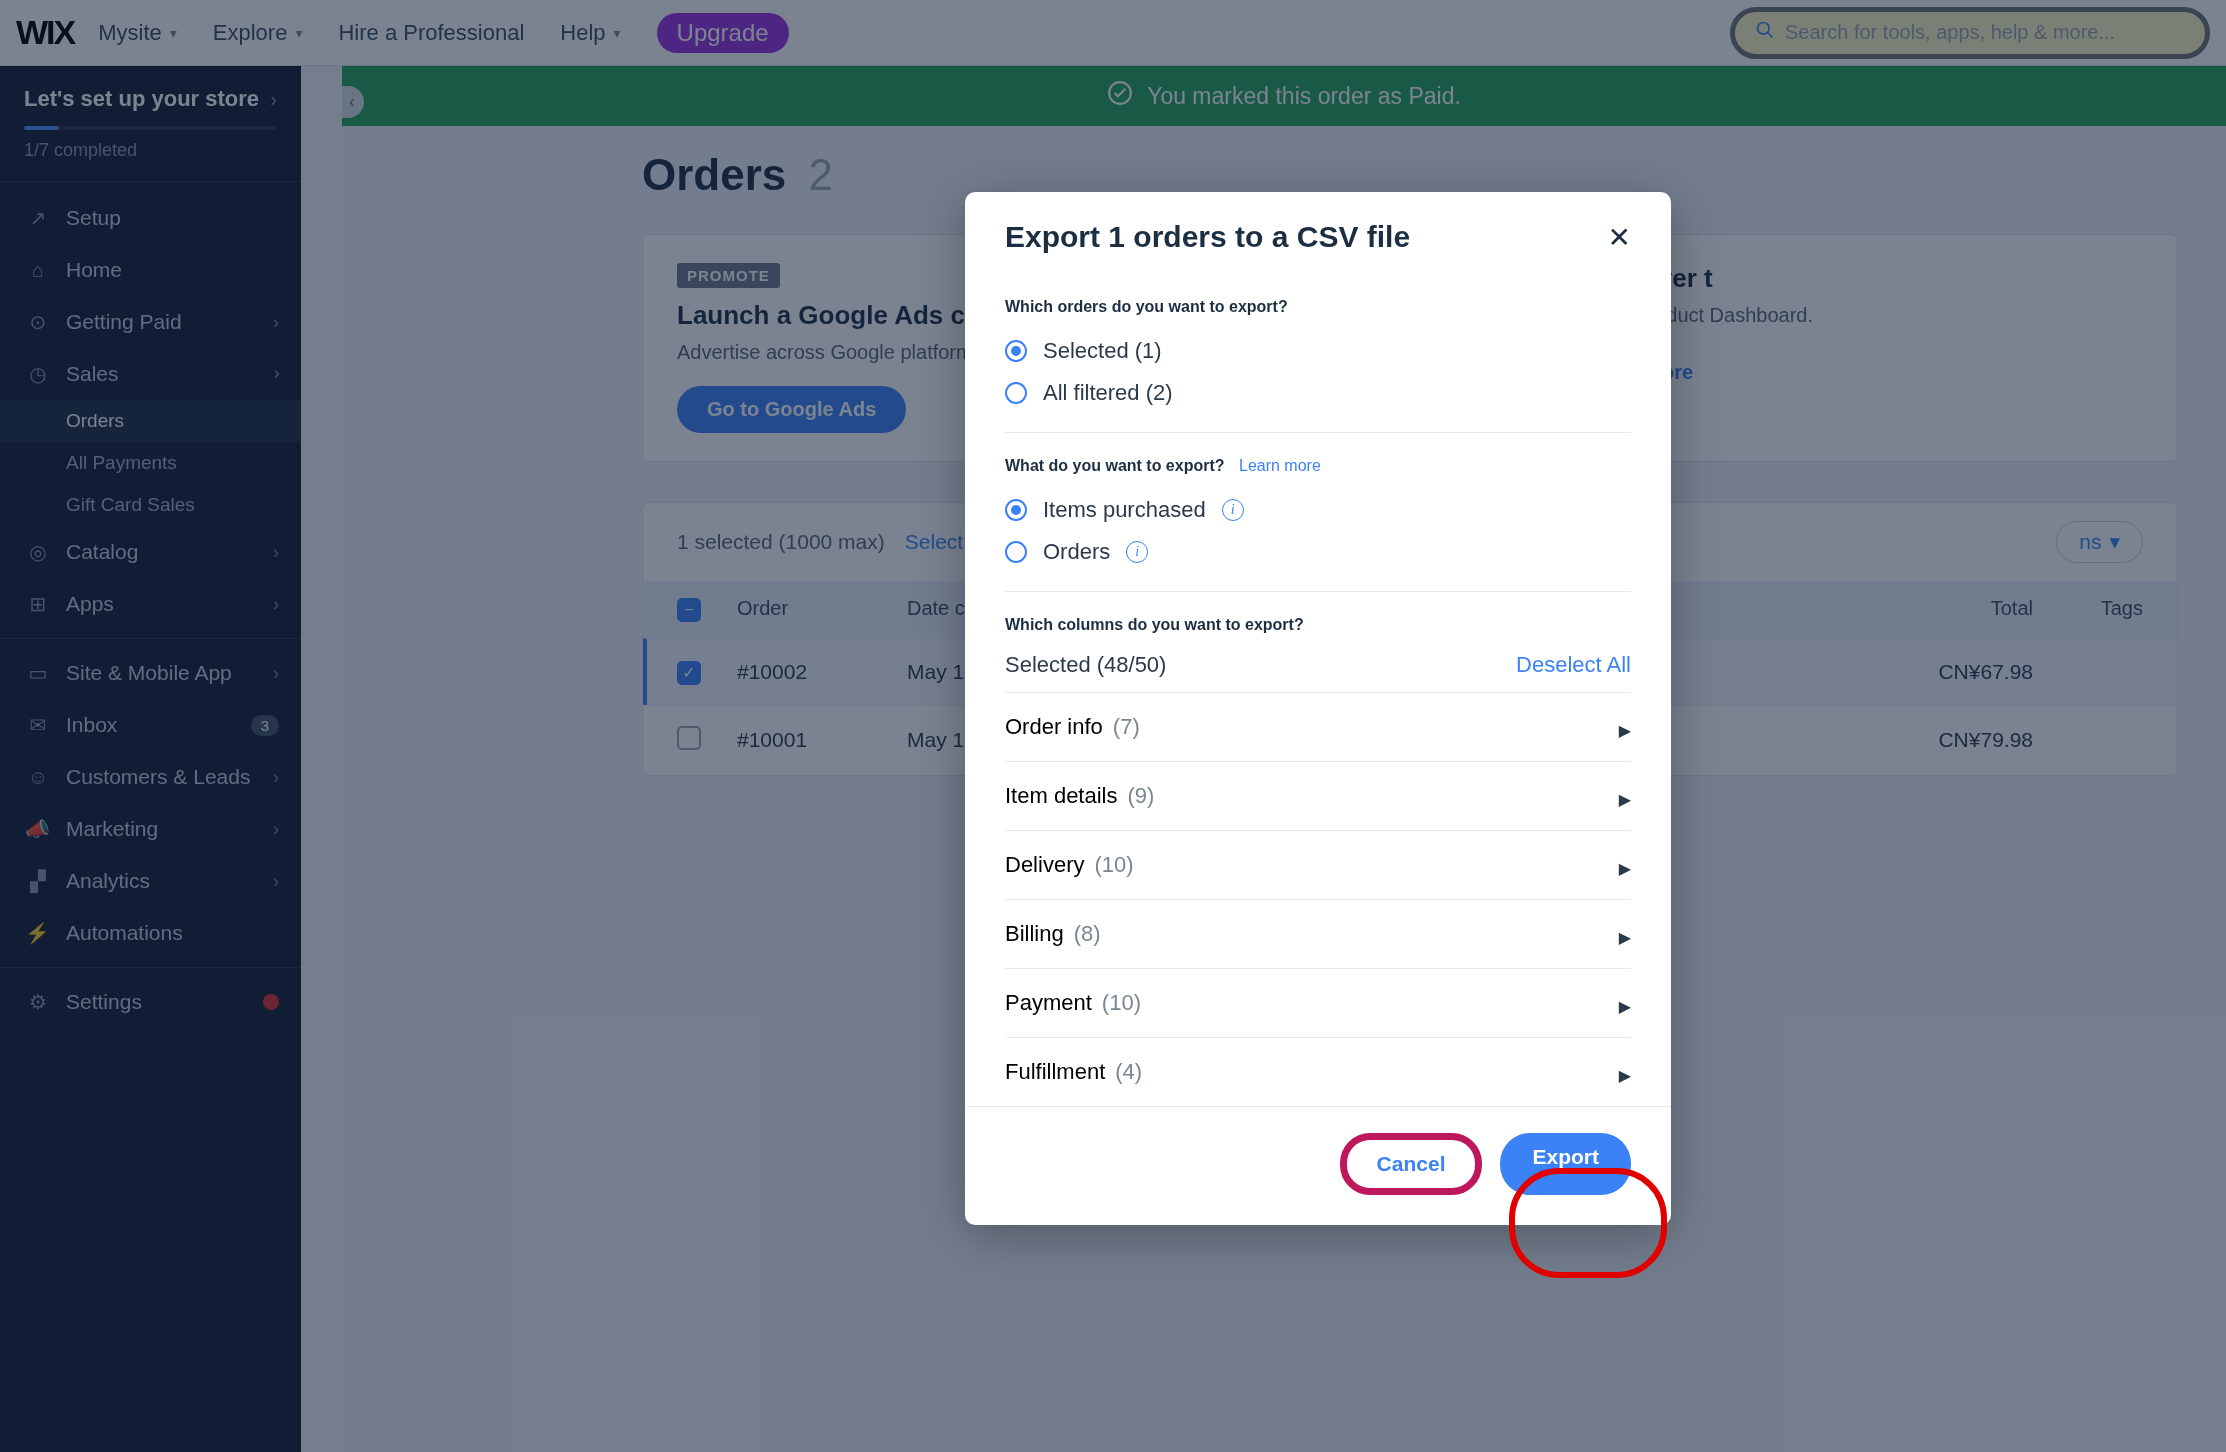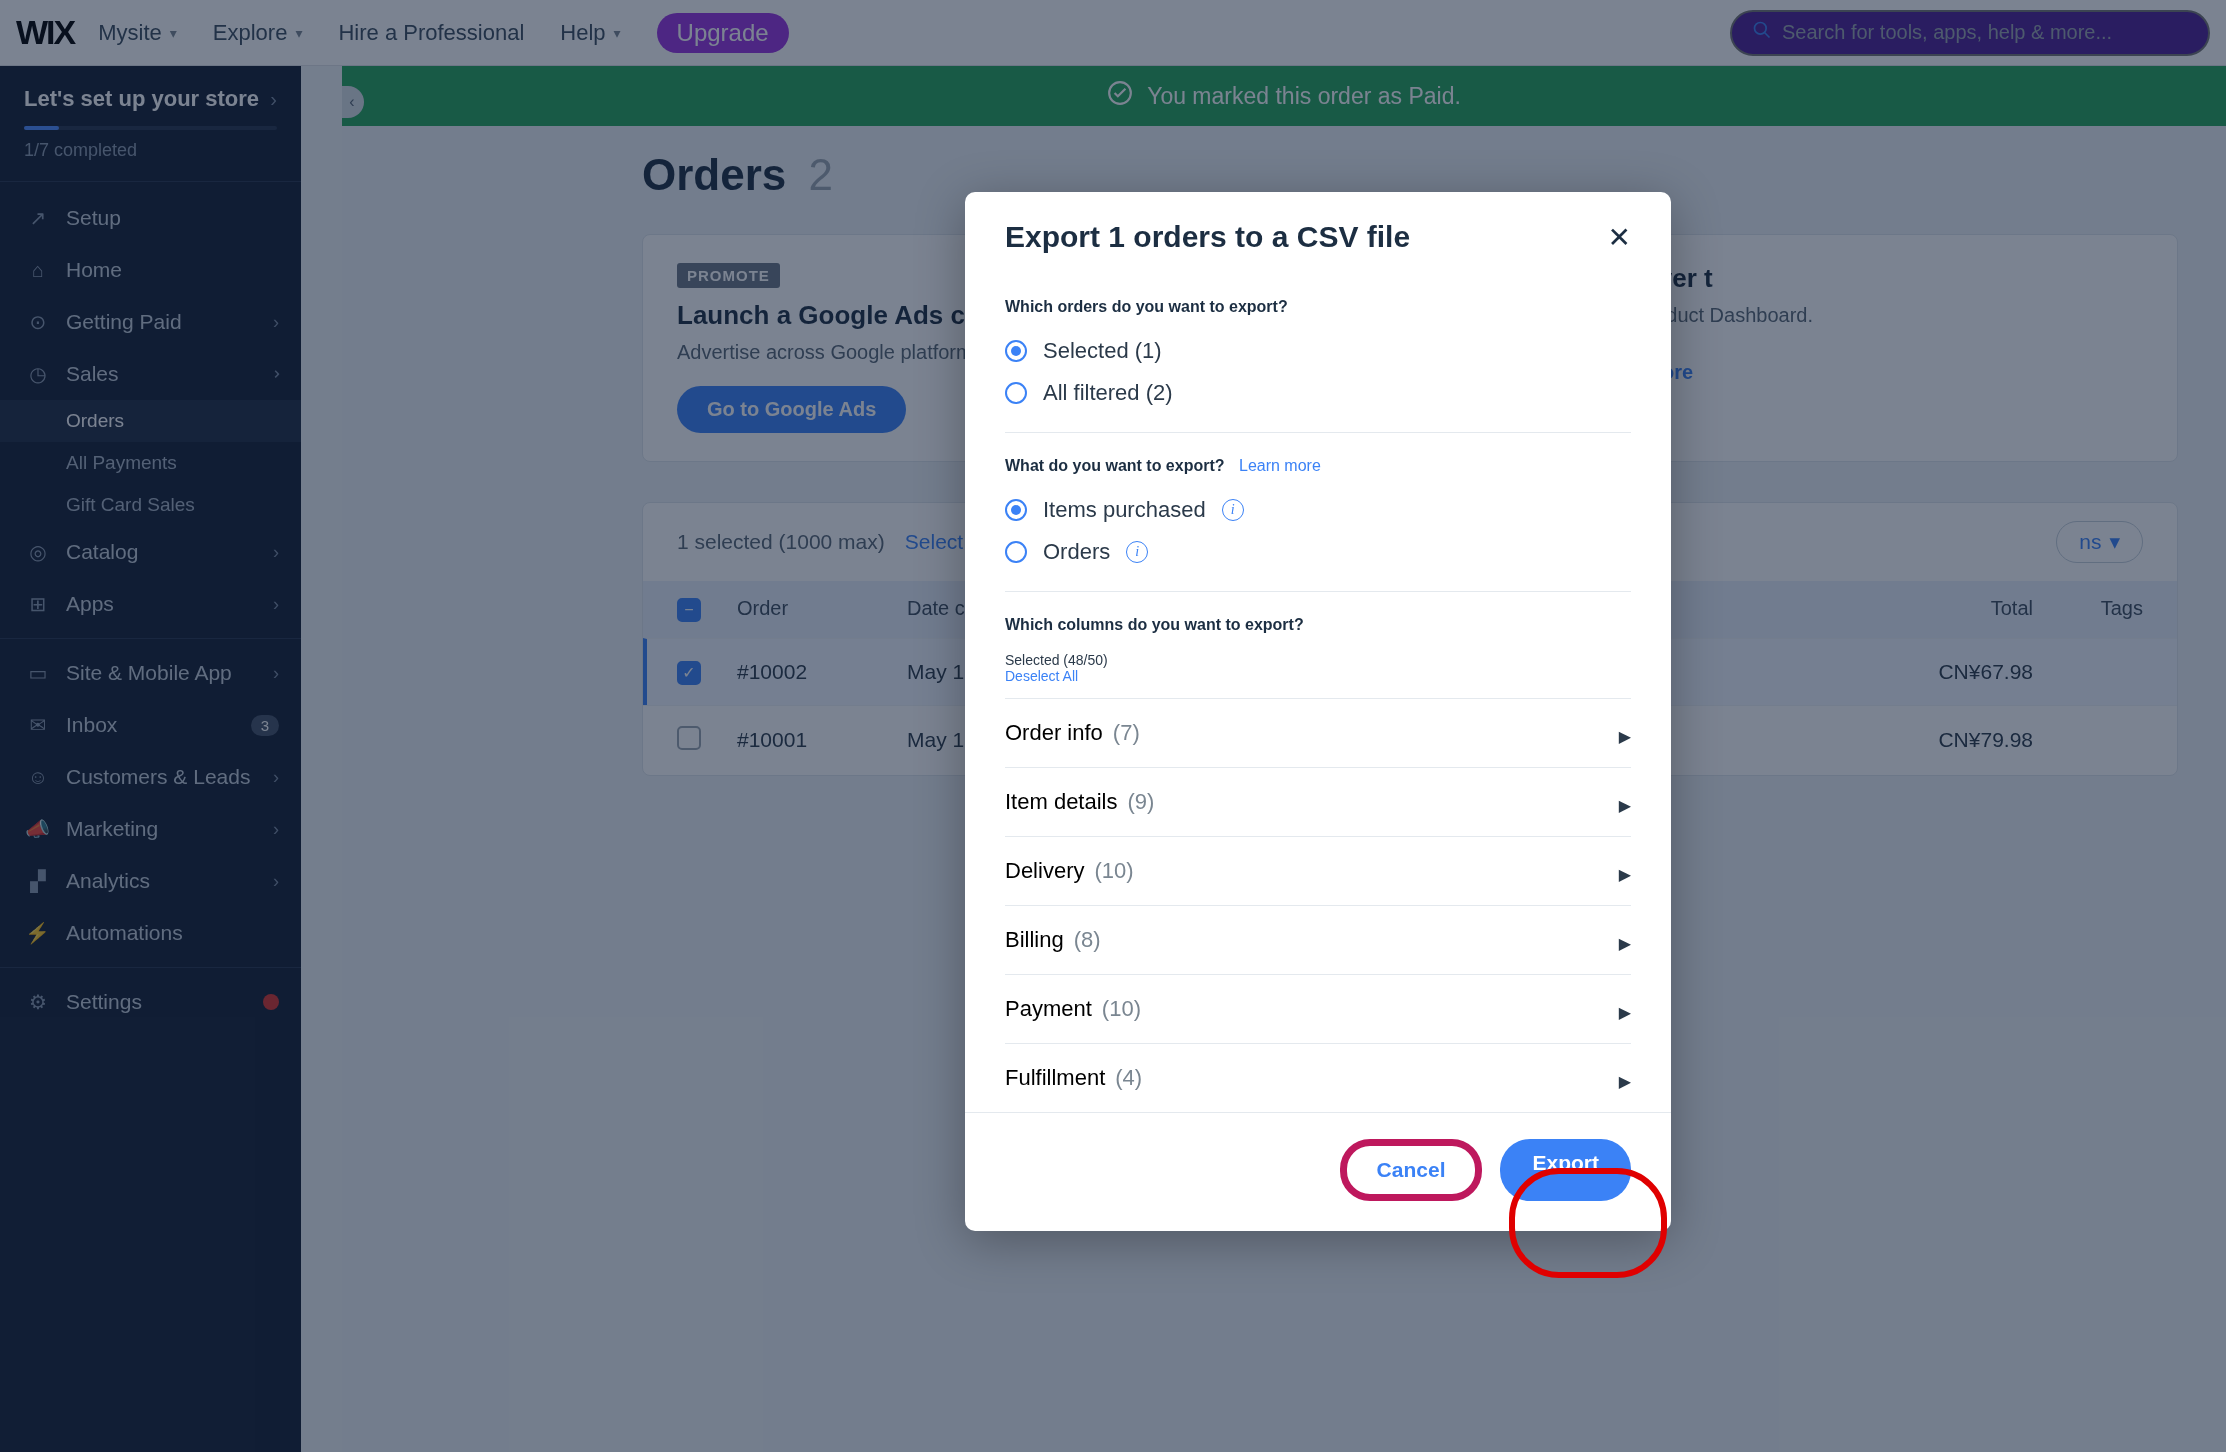--- a/index.html
+++ b/index.html
@@ -42,22 +42,22 @@
   color: #fff;
   border-radius: 30px;
   padding: 6px 20px;
   font-size: 24px;
   font-weight: 500;
 }
 .search-wrap {
   margin-left: auto;
   display: flex;
   align-items: center;
-  background: #4c1d95;
-  border: 2px solid #737373;
+  background: #fef9c3;
+  border: 5px solid #737373;
   border-radius: 30px;
   padding: 8px 20px;
   min-width: 480px;
 }
 .search-wrap .search-icon { color: #3b82f6; font-size: 22px; margin-right: 10px; }
 .search-wrap input { border: none; outline: none; font-size: 20px; flex: 1; color: #888; background: transparent; }
 .search-wrap input::placeholder { color: #9aa5af; }
 
 
 .sidebar {
@@ -273,21 +273,21 @@
 .section-q { font-size: 16px; font-weight: 700; color: #1c2e42; margin-top: 24px; margin-bottom: 14px; }
 .section-q .learn { color: #3b82f6; font-weight: 500; margin-left: 10px; cursor: pointer; }
 .radio-row {
   display: flex; align-items: center; gap: 16px;
   font-size: 22px; color: #2b3a4a; padding: 8px 0;
 }
 .radio { width: 22px; height: 22px; border: 2px solid #3b82f6; border-radius: 50%; display: inline-flex; align-items: center; justify-content: center; }
 .radio .dot { width: 10px; height: 10px; background: #3b82f6; border-radius: 50%; }
 .info-icon { width: 22px; height: 22px; border: 1.5px solid #3b82f6; border-radius: 50%; color: #3b82f6; display: inline-flex; align-items: center; justify-content: center; font-size: 14px; font-style: italic; font-family: serif; }
 .hr { height: 1px; background: #e4e9ee; margin: 18px 0; }
-.col-sel-row { display: flex; justify-content: space-between; font-size: 14px; color: #2b3a4a; padding: 4px 0 14px; flex-direction: column; }
+.col-sel-row { display: flex; justify-content: space-between; font-size: 22px; color: #2b3a4a; padding: 4px 0 14px; }
 .col-sel-row .deselect { color: #3b82f6; cursor: pointer; }
 .acc-item {
   display: flex; justify-content: space-between; align-items: flex-end;
   padding: 21px 0; border-top: 1px solid #e4e9ee;
   font-size: 22px;
 }
 .acc-item .acc-label { display: flex; gap: 10px; }
 .acc-item .acc-count { color: #7a8691; }
 .acc-item .acc-caret { color: #2b3a4a; font-size: 16px; }
 .modal-foot {

